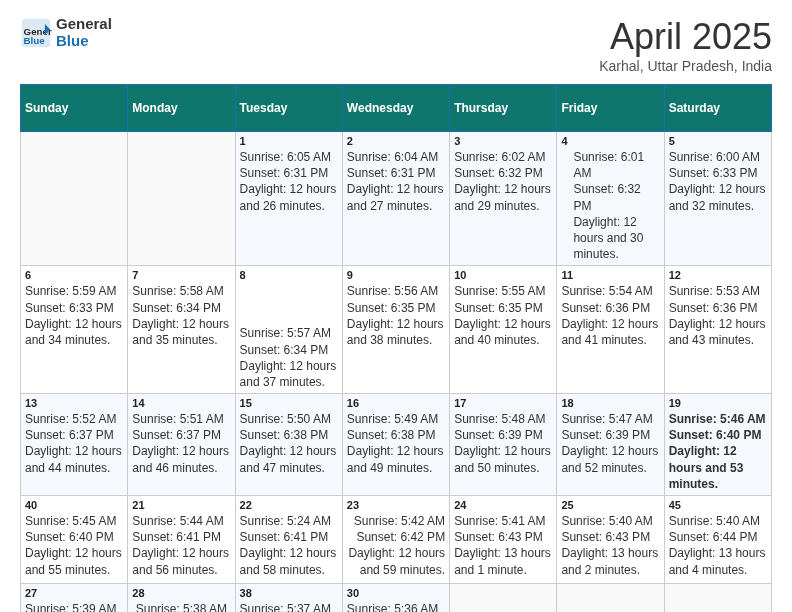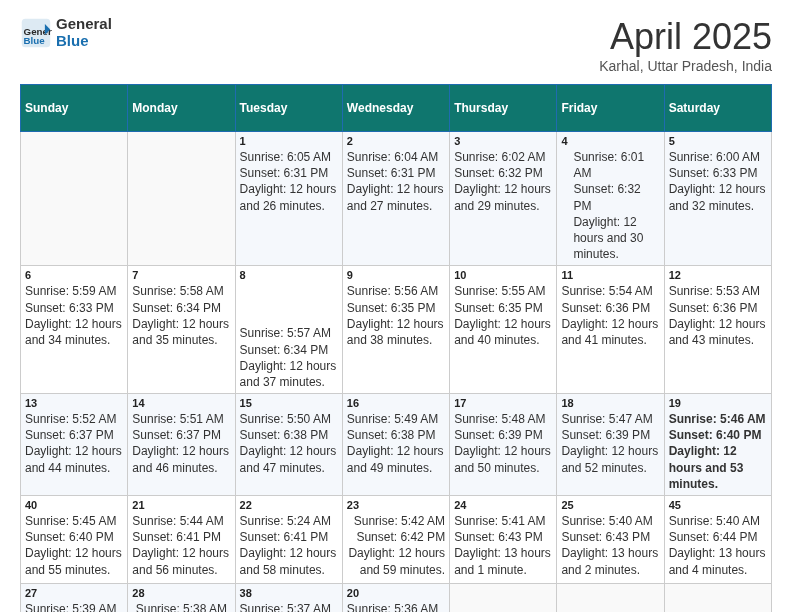--- a/index.html
+++ b/index.html
@@ -304,21 +304,21 @@
 Sunset: 6:45 PM
 Daylight: 13 hours and 6 minutes.</div>
           </td>
           <td>
             <span class="day-num">38</span>
             <div class="cell-content" style="white-space: pre-line;">Sunrise: 5:37 AM
 Sunset: 6:45 PM
 Daylight: 13 hours and 8 minutes.</div>
           </td>
           <td>
-            <span class="day-num">20</span>
+            <span class="day-num">30</span>
             <div class="cell-content" style="white-space: pre-line;">Sunrise: 5:36 AM
 Sunset: 6:46 PM
 Daylight: 13 hours and 9 minutes.</div>
           </td>
           <td class="empty-cell"></td>
           <td class="empty-cell"></td>
           <td class="empty-cell"></td>
         </tr>
       </tbody>
   </table>

